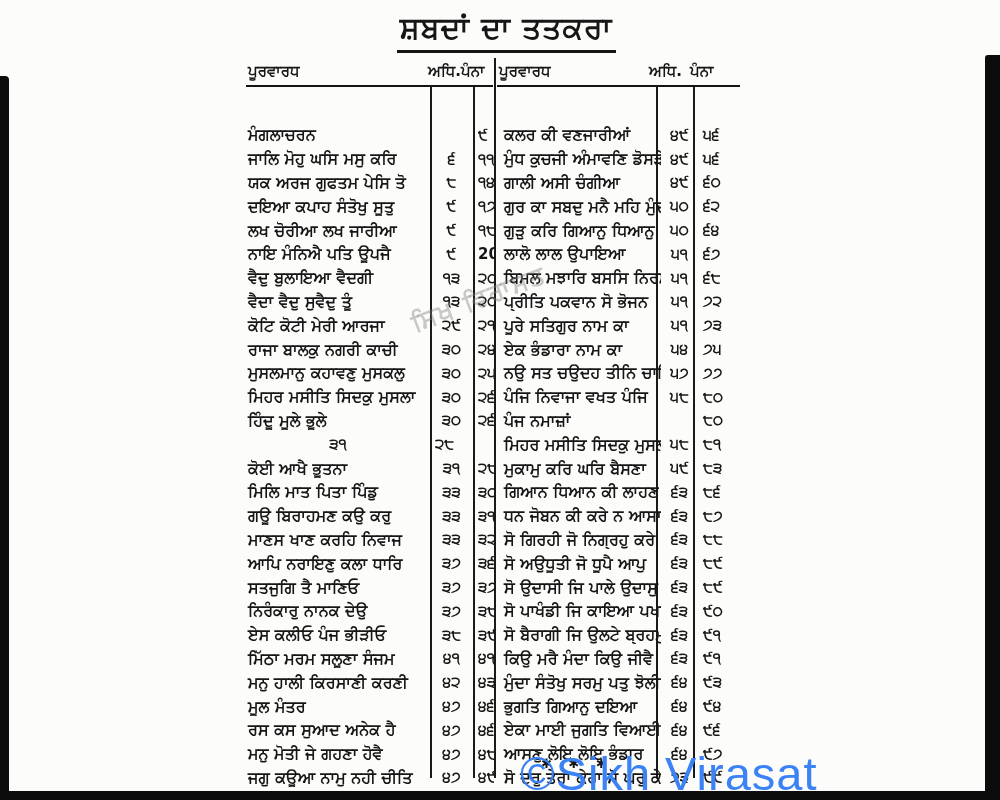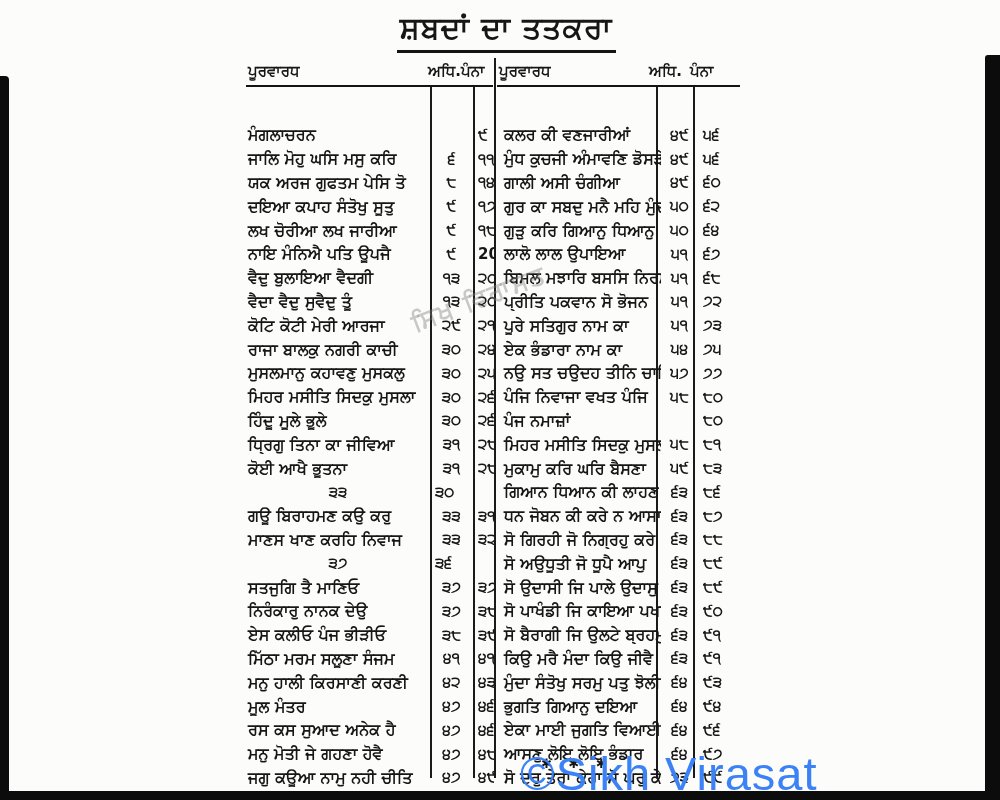--- a/index.html
+++ b/index.html
@@ -121,44 +121,45 @@
         <span class="cell-t">ਮਿਹਰ ਮਸੀਤਿ ਸਿਦਕੁ ਮੁਸਲਾ</span>
         <span class="cell-c">੩੦</span>
         <span class="cell-p">੨੬</span>
       </div>
       <div class="row">
         <span class="cell-t">ਹਿੰਦੂ ਮੂਲੇ ਭੂਲੇ</span>
         <span class="cell-c">੩੦</span>
         <span class="cell-p">੨੬</span>
       </div>
       <div class="row">
-        <span class="cell-t">ਧ੍ਰਿਗੁ ਤਿਨਾ ਕਾ ਜੀਵਿਆ</span>
         <span class="cell-c">੩੧</span>
         <span class="cell-p">੨੮</span>
       </div>
       <div class="row">
         <span class="cell-t">ਕੋਈ ਆਖੈ ਭੂਤਨਾ</span>
         <span class="cell-c">੩੧</span>
         <span class="cell-p">੨੮</span>
       </div>
       <div class="row">
+        <span class="cell-t">ਮਿਲਿ ਮਾਤ ਪਿਤਾ ਪਿੰਡੁ</span>
         <span class="cell-c">੩੩</span>
         <span class="cell-p">੩੦</span>
       </div>
       <div class="row">
         <span class="cell-t">ਗਊ ਬਿਰਾਹਮਣ ਕਉ ਕਰੁ</span>
         <span class="cell-c">੩੩</span>
         <span class="cell-p">੩੧</span>
       </div>
       <div class="row">
         <span class="cell-t">ਮਾਣਸ ਖਾਣ ਕਰਹਿ ਨਿਵਾਜ</span>
         <span class="cell-c">੩੩</span>
         <span class="cell-p">੩੨</span>
       </div>
       <div class="row">
+        <span class="cell-t">ਆਪਿ ਨਰਾਇਣੁ ਕਲਾ ਧਾਰਿ</span>
         <span class="cell-c">੩੭</span>
         <span class="cell-p">੩੬</span>
       </div>
       <div class="row">
         <span class="cell-t">ਸਤਜੁਗਿ ਤੈ ਮਾਣਿਓ</span>
         <span class="cell-c">੩੭</span>
         <span class="cell-p">੩੭</span>
       </div>
       <div class="row">
         <span class="cell-t">ਨਿਰੰਕਾਰੁ ਨਾਨਕ ਦੇਉ</span>

